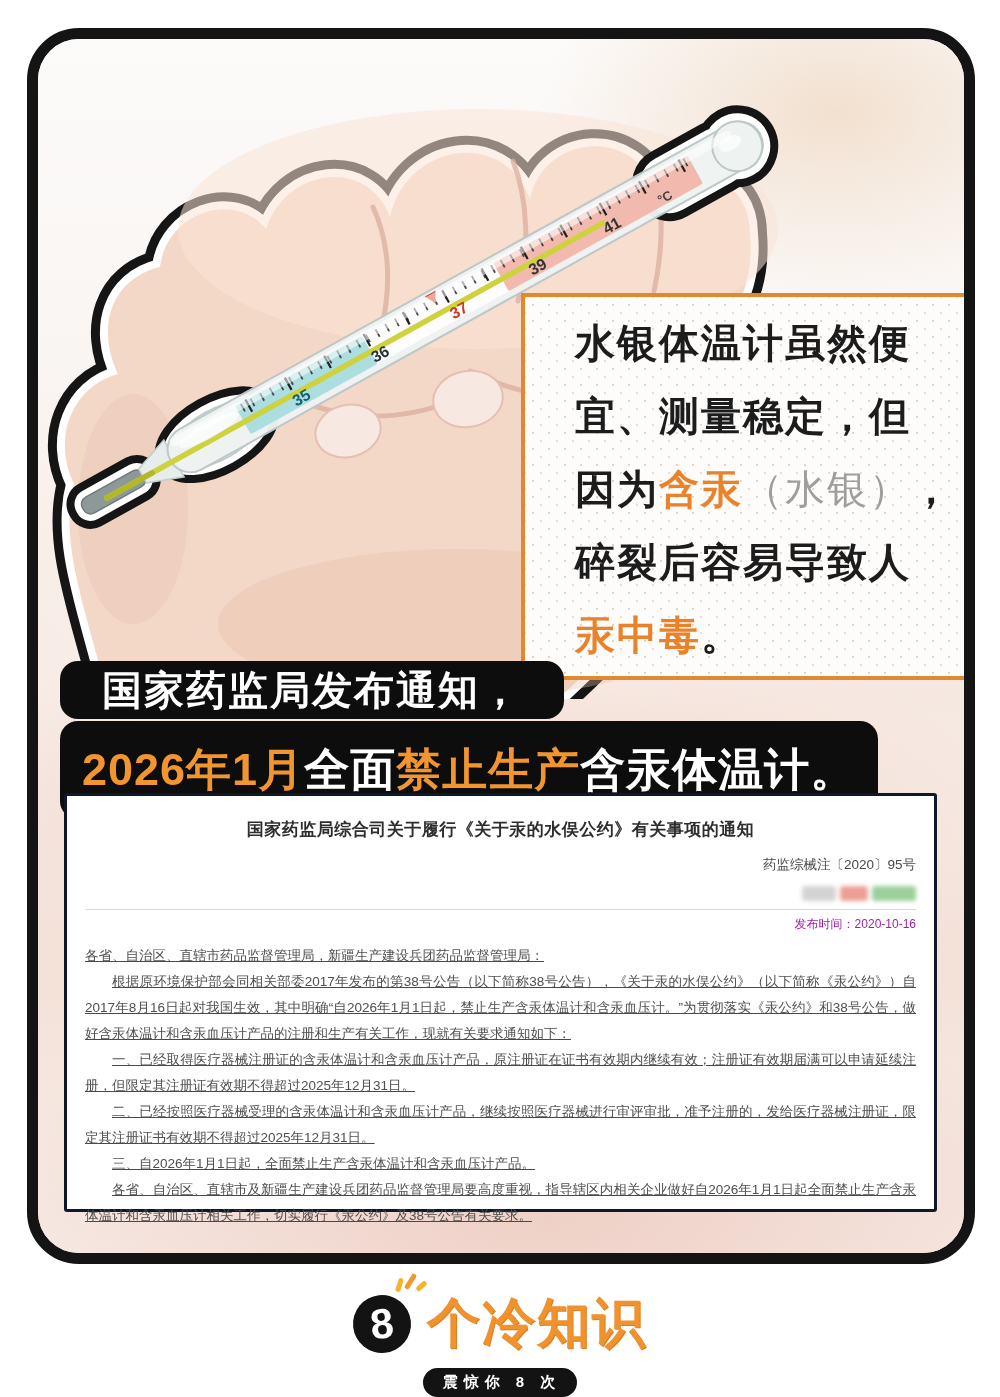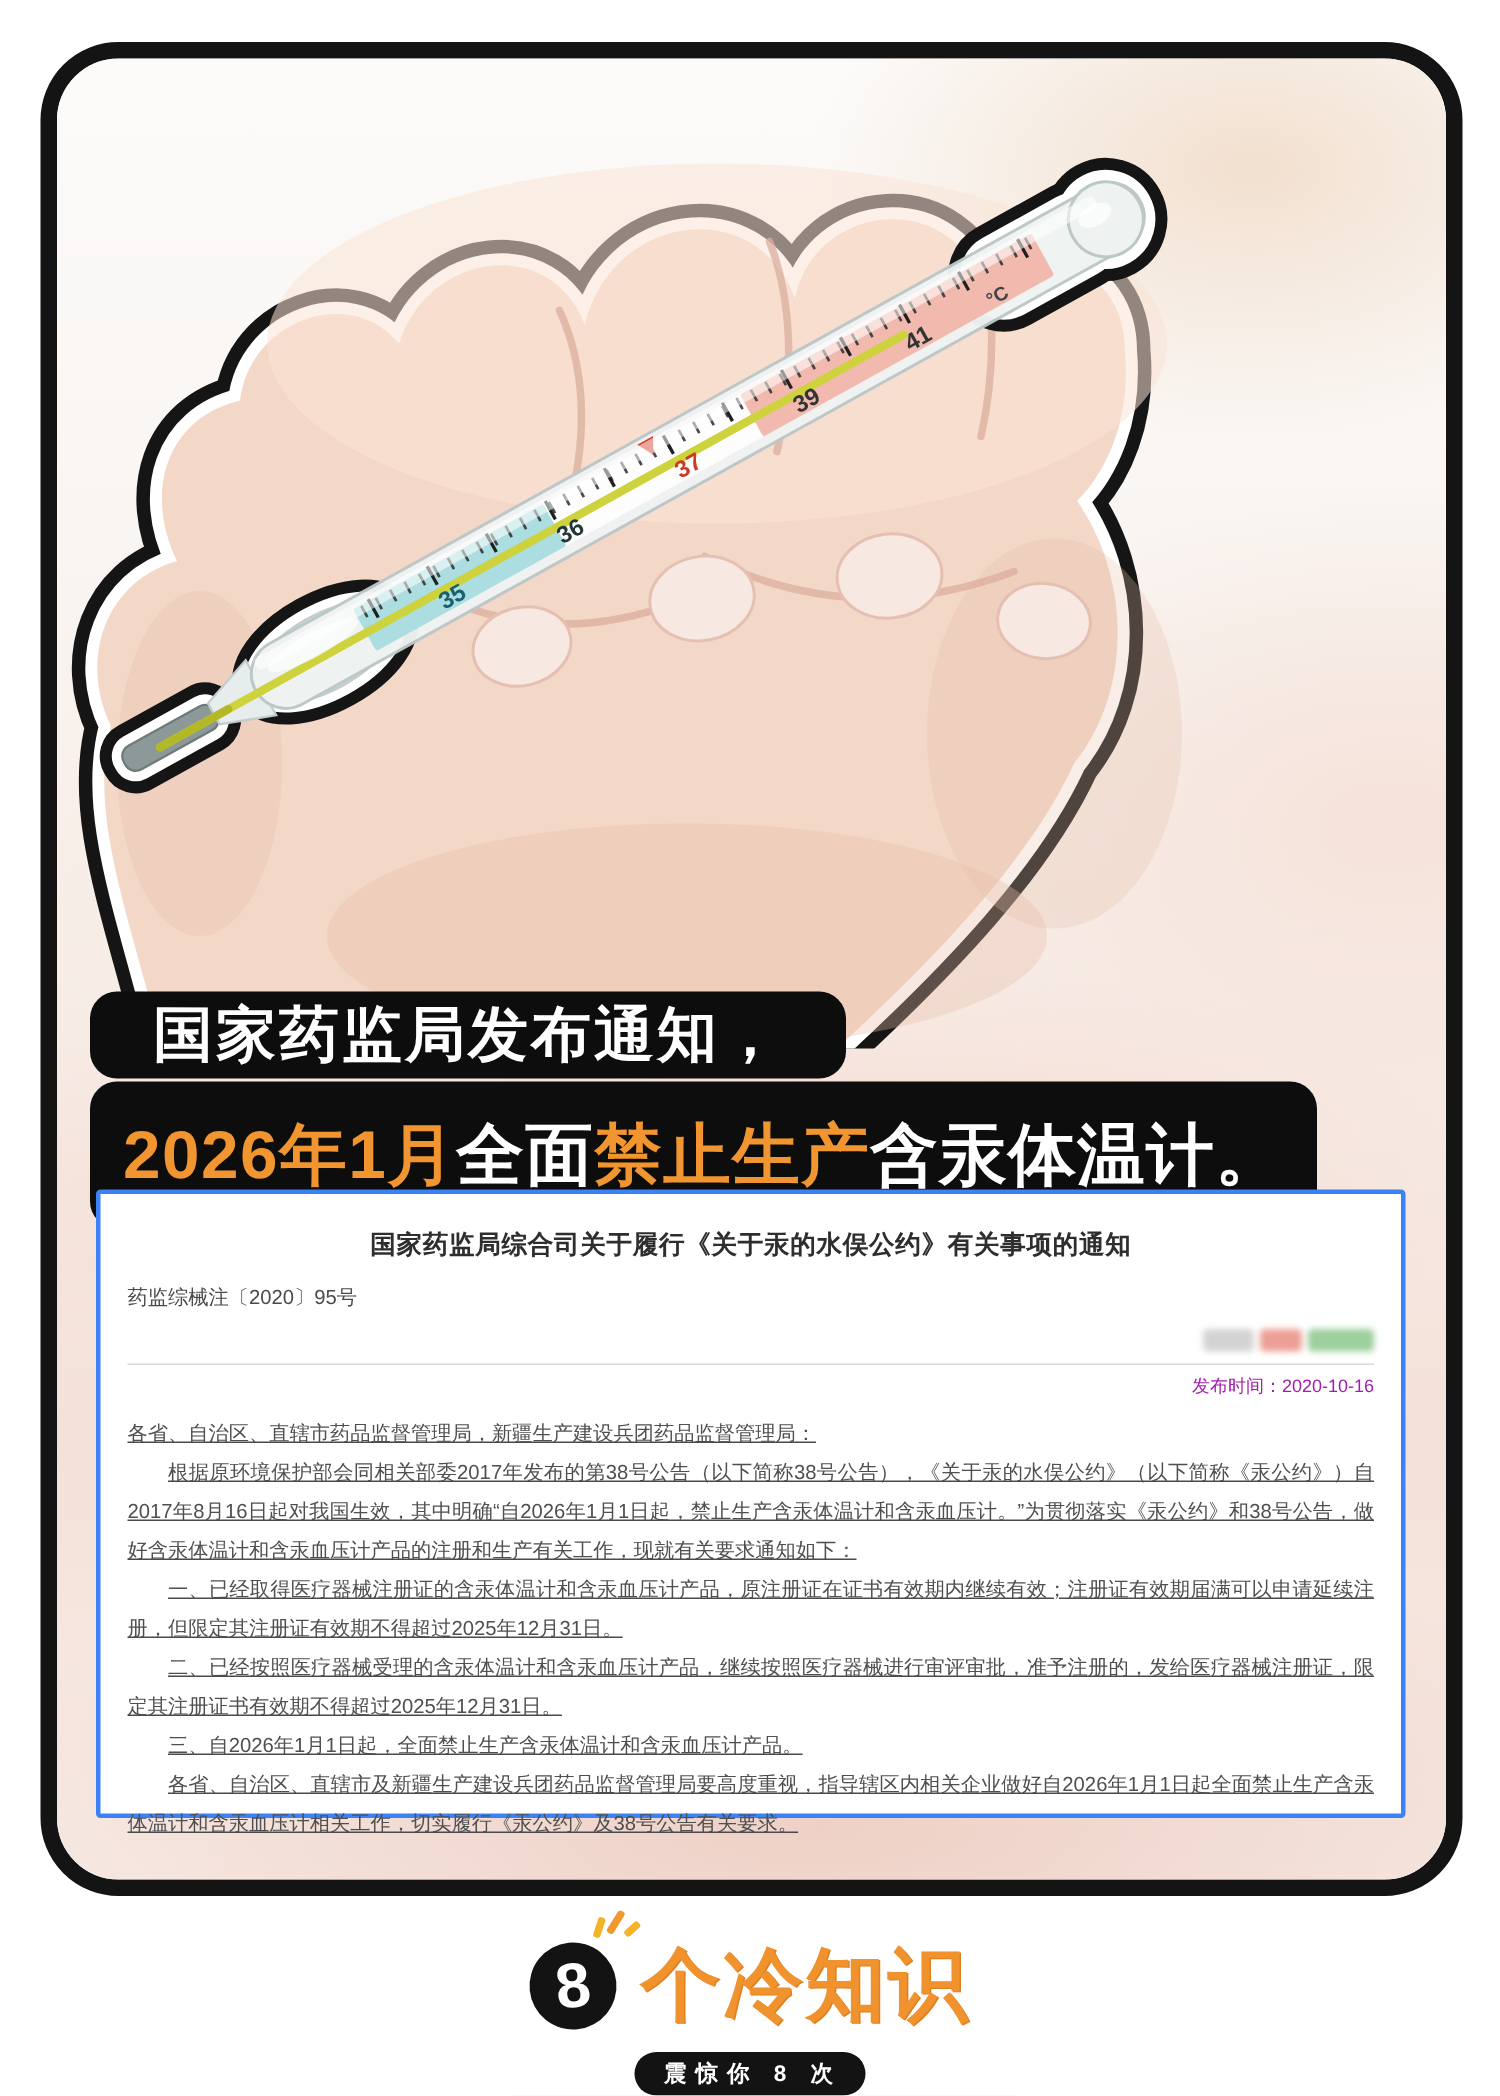--- a/index.html
+++ b/index.html
@@ -44,25 +44,25 @@
   .gray{color:#9e9e9e;font-weight:500;}
   
   .banner{position:absolute;left:22px;display:inline-block;background:#0d0d0d;
     border-radius:18px;color:#ffffff;font-weight:700;white-space:nowrap;}
   .banner-1{top:622px;font-size:40px;line-height:58px;padding:0 42px;letter-spacing:2px;}
   .banner-2{top:682px;font-size:45px;line-height:68px;padding:15px 22px;letter-spacing:1px;}
   .banner .hl{color:#F0952F;}
   
   .doc{
     position:absolute;left:26px;top:754px;width:873px;height:419px;box-sizing:border-box;
-    background:#ffffff;border:3px solid #3b82f6;border-radius:3px;
+    background:#ffffff;border:3px solid #0f172a;border-radius:3px;
     padding:14px 18px 0 18px;color:#4a4a4a;
   }
   .doc-title{text-align:center;font-size:17px;font-weight:600;color:#2e2e2e;margin-top:8px;letter-spacing:.5px;}
-  .doc-number{text-align:left;font-size:13.5px;color:#4a4a4a;margin-top:15px;}
+  .doc-number{text-align:right;font-size:13.5px;color:#4a4a4a;margin-top:15px;}
   .doc-share{height:16px;margin-top:12px;display:flex;justify-content:flex-end;gap:4px;}
   .blob{height:15px;border-radius:3px;filter:blur(2px);opacity:.85;}
   .blob-gray{width:34px;background:#cccccc;}
   .blob-red{width:28px;background:#e98f82;}
   .blob-green{width:44px;background:#8cc78c;}
   .doc-divider{border-top:1px solid #d8d8d8;margin-top:7px;}
   .doc-date{text-align:right;font-size:12px;color:#a21caf;margin-top:6px;}
   .doc-body{margin-top:10px;text-decoration:underline;}
   .doc-p{font-size:13.5px;line-height:26px;text-align:justify;margin:0;text-indent:2em;color:#4f4f4f;}
   .doc-p.no-indent{text-indent:0;}
@@ -199,20 +199,27 @@
         <text x="592" y="14" fill="#333333">41</text>
         <text x="652" y="14" fill="#444444" font-size="13">°C</text>
       </g>
 
       <rect x="100" y="-19" width="640" height="9" rx="4" fill="#ffffff" opacity="0.55"></rect>
       <ellipse cx="140" cy="-8" rx="34" ry="8" fill="#ffffff" opacity="0.65"></ellipse>
       <ellipse cx="735" cy="-6" rx="12" ry="7" fill="#ffffff" opacity="0.7"></ellipse>
     </g>
   </svg>
 
+  <div class="info-box">
+    <div class="info-line">水银体温计虽然便</div>
+    <div class="info-line">宜、测量稳定，但</div>
+    <div class="info-line"><span>因为</span><span class="hl">含汞</span><span class="gray">（水银）</span><span>，</span></div>
+    <div class="info-line">碎裂后容易导致人</div>
+    <div class="info-line"><span class="hl">汞中毒</span><span>。</span></div>
+  </div>
 
   <div class="banner banner-1">国家药监局发布通知，</div>
   <div class="banner banner-2"><span class="hl">2026年1月</span><span>全面</span><span class="hl">禁止生产</span><span>含汞体温计。</span></div>
 
   <div class="doc">
     <div class="doc-title">国家药监局综合司关于履行《关于汞的水俣公约》有关事项的通知</div>
     <div class="doc-number">药监综械注〔2020〕95号</div>
     <div class="doc-share">
       <span class="blob blob-gray"></span>
       <span class="blob blob-red"></span>

